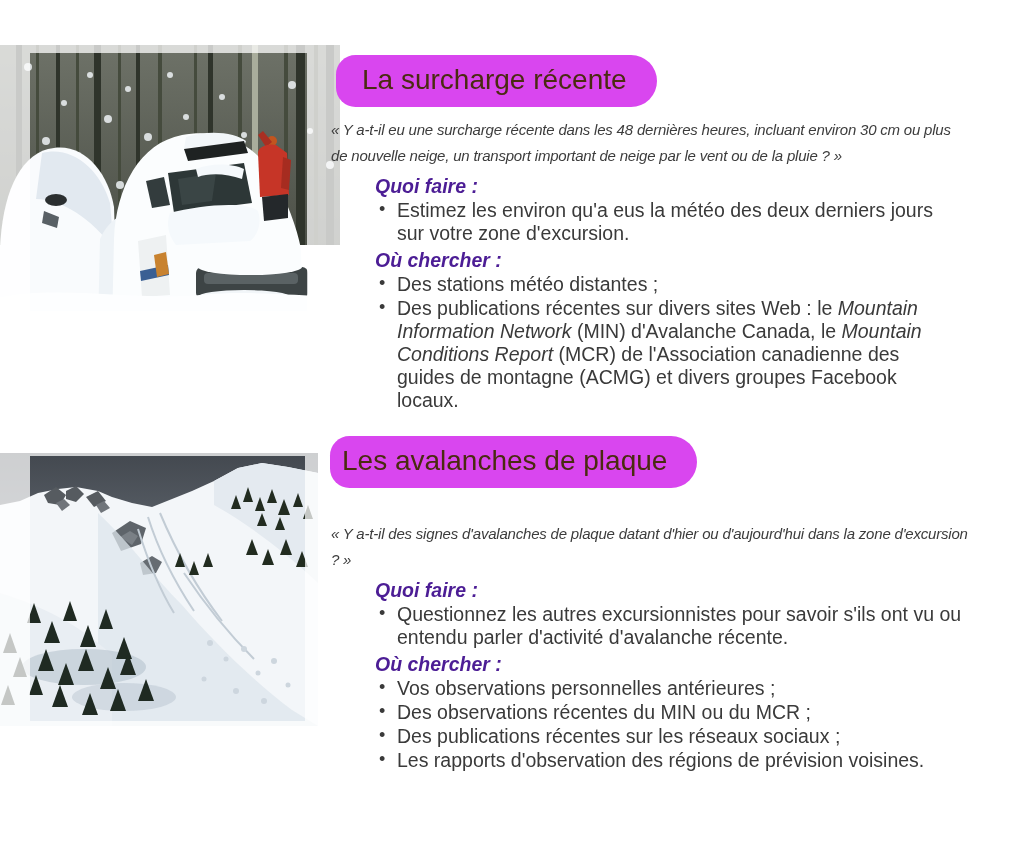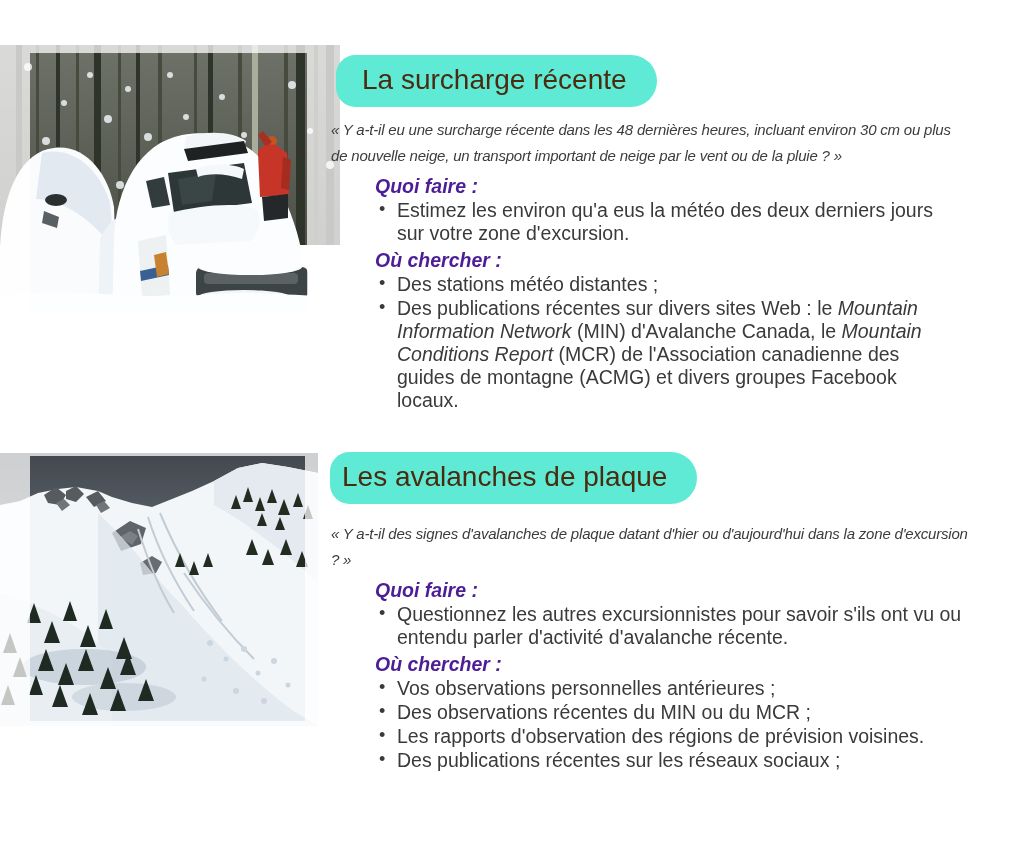--- a/index.html
+++ b/index.html
@@ -18,27 +18,27 @@
     position:absolute; inset:0; box-sizing:border-box;
     border-style:solid; border-color:rgba(255,255,255,0.74);
   }
   #photo1 { left:0; top:45px; width:340px; height:283px; }
   #photo1 .fade { border-width:8px 33px 17px 30px; }
   #photo2 { left:0; top:453px; width:318px; height:273px; }
   #photo2 .fade { border-width:3px 13px 5px 30px; }
 
   
   .badge {
-    position:absolute; background:#5eead4; color:#4A2B10;
+    position:absolute; background:#d946ef; color:#4A2B10;
     font-size:28px; line-height:1; white-space:nowrap;
     padding:11px 30px 13px 26px;
     border-radius:24px 32px 32px 24px;
   }
   #badge1 { left:336px; top:55px; }
-  #badge2 { left:330px; top:452px;padding-left:12px; }
+  #badge2 { left:330px; top:436px;padding-left:12px; }
 
   
   .textcol { position:absolute; }
   #text1 { left:330px; top:116px; width:630px; }
   #text2 { left:330px; top:520px; width:650px; }
 
   .quote {
     margin:1px; font-style:italic; font-size:15px; line-height:26px;
     color:#3c3c3c; letter-spacing:-0.2px;
   }
@@ -274,19 +274,19 @@
     <p class="quote">« Y a-t-il des signes d'avalanches de plaque datant d'hier ou d'aujourd'hui dans la zone d'excursion ? »</p>
     <div class="details">
       <p class="lbl">Quoi faire :</p>
       <ul class="blist">
           <li>Questionnez les autres excursionnistes pour savoir s'ils ont vu ou entendu parler d'activité d'avalanche récente.</li>
         </ul>
       <p class="lbl">Où chercher :</p>
       <ul class="blist">
           <li>Vos observations personnelles antérieures ;</li>
           <li>Des observations récentes du MIN ou du MCR ;</li>
+          <li>Des publications récentes sur les réseaux sociaux ;</li>
           <li>Les rapports d'observation des régions de prévision voisines.</li>
-          <li>Des publications récentes sur les réseaux sociaux ;</li>
         </ul>
     </div>
   </section>
 
 </div>
 
 </body></html>

